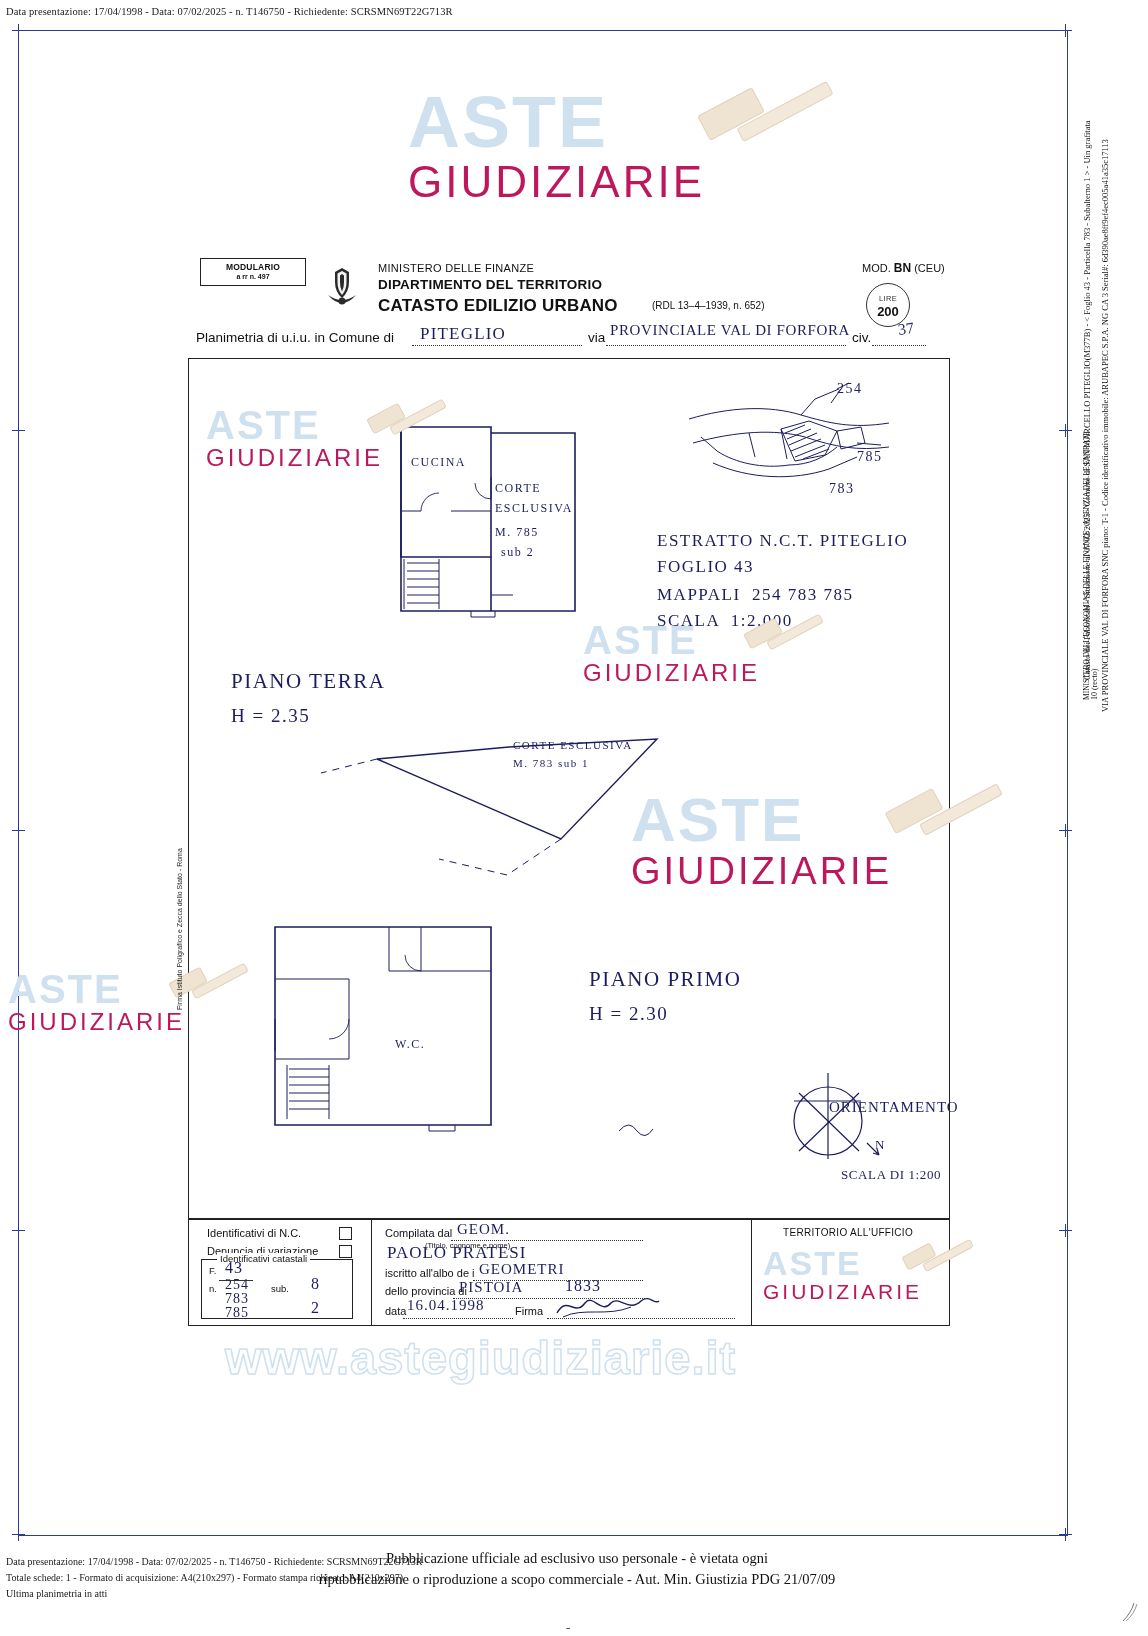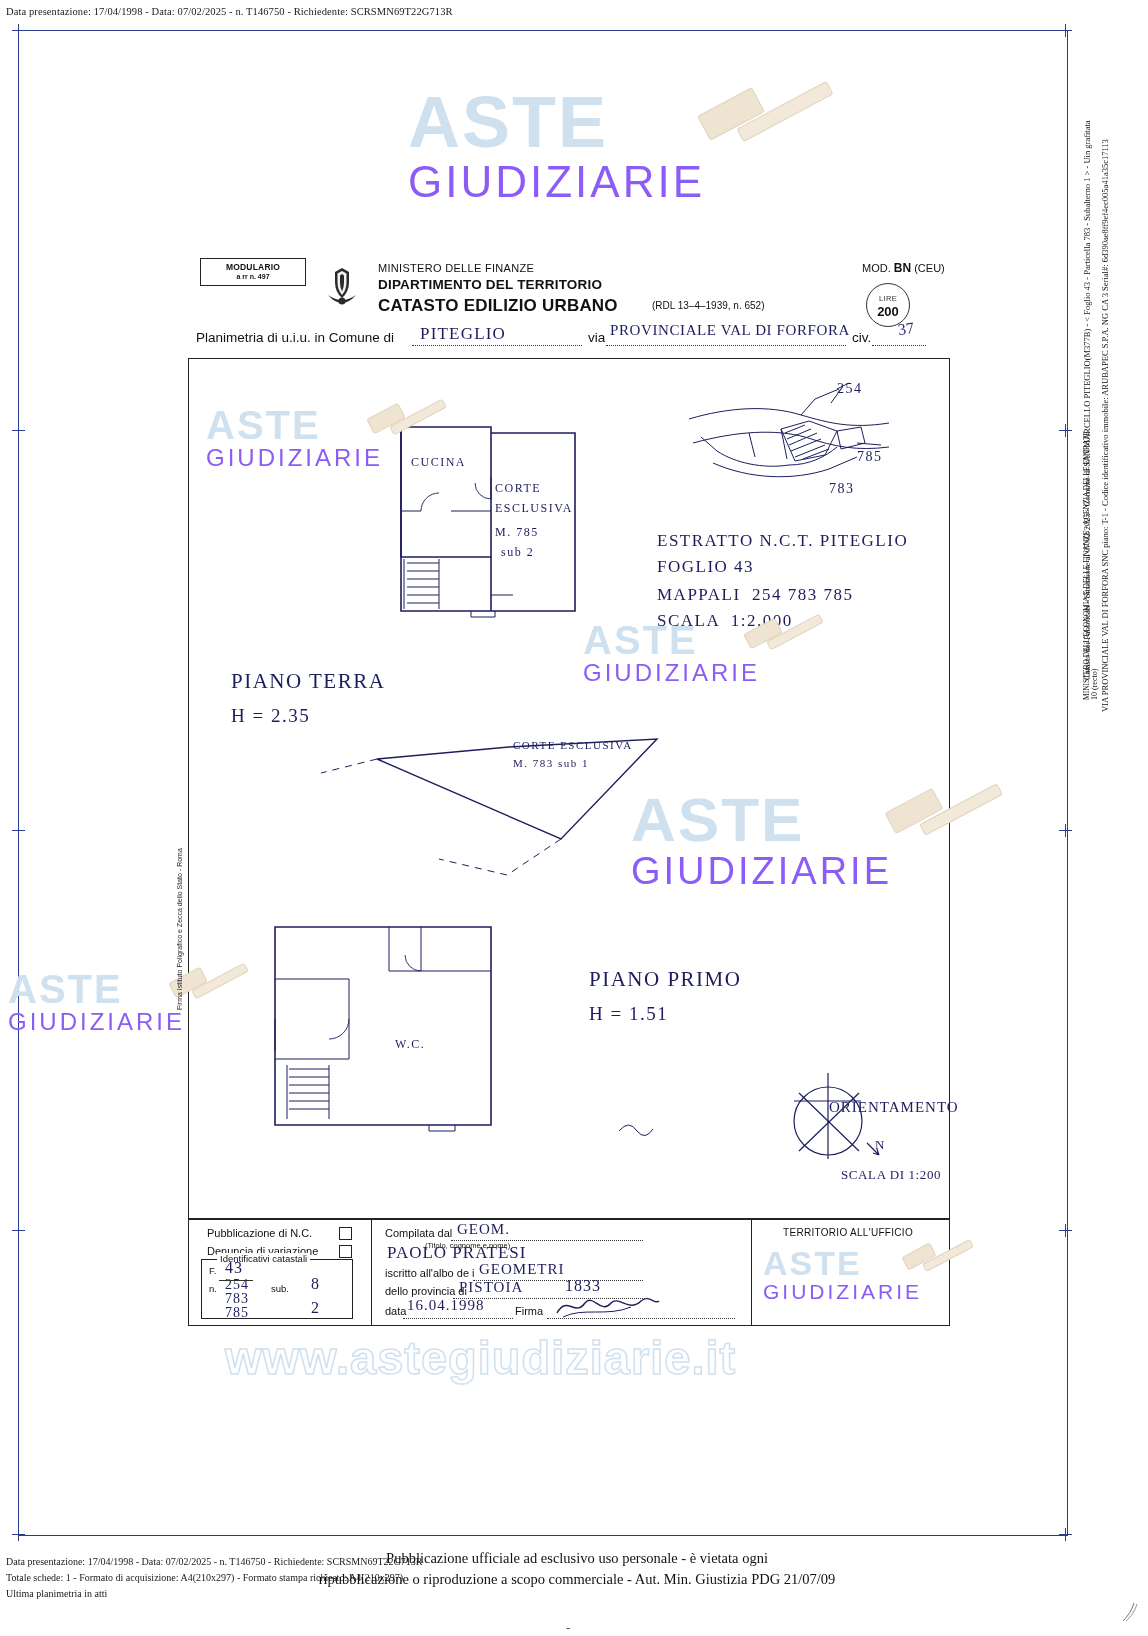--- a/index.html
+++ b/index.html
@@ -38,21 +38,21 @@
   }
 
   
   .wm{position:absolute;pointer-events:none;user-select:none;}
   .wm .aste{
     font-family:"Liberation Sans", sans-serif;font-weight:700;
     color:#cfe0ef;letter-spacing:2px;line-height:.95;
   }
   .wm .giud{
     font-family:"Liberation Sans", sans-serif;font-weight:400;
-    color:#8b5cf6;letter-spacing:3px;line-height:1;
+    color:#be185d;letter-spacing:3px;line-height:1;
   }
   .gavel{position:absolute;}
   .gavel .head{
     position:absolute;background:#efe3d2;border:1px solid #e2d2bb;border-radius:3px;
     transform:rotate(-28deg);
   }
   .gavel .handle{
     position:absolute;background:#f3e9da;border:1px solid #e2d2bb;border-radius:3px;
     transform:rotate(-28deg);
   }
@@ -392,21 +392,21 @@
     <div class="hand" style="left:668px;top:90px;font-size:14px;">785</div>
     <div class="hand" style="left:640px;top:122px;font-size:14px;">783</div>
 
     <div class="hand" style="left:42px;top:310px;font-size:21px;">PIANO TERRA</div>
     <div class="hand" style="left:42px;top:346px;font-size:19px;">H = 2.35</div>
 
     <div class="hand" style="left:324px;top:380px;font-size:11px;">CORTE ESCLUSIVA</div>
     <div class="hand" style="left:324px;top:398px;font-size:11px;">M. 783 sub 1</div>
 
     <div class="hand" style="left:400px;top:608px;font-size:21px;">PIANO PRIMO</div>
-    <div class="hand" style="left:400px;top:644px;font-size:19px;">H = 1.51</div>
+    <div class="hand" style="left:400px;top:644px;font-size:19px;">H = 2.30</div>
 
     <div class="hand" style="left:206px;top:678px;font-size:12px;">W.C.</div>
 
     <div class="hand" style="left:640px;top:740px;font-size:15px;letter-spacing:1px;">ORIENTAMENTO</div>
     <div class="hand" style="left:652px;top:808px;font-size:13px;letter-spacing:.6px;">SCALA DI 1:200</div>
     <div class="hand" style="left:686px;top:778px;font-size:13px;">N</div>
 
     <div class="wm wm-m1" style="left:17px;top:47px;">
       <div class="aste">ASTE</div>
       <div class="giud">GIUDIZIARIE</div>
@@ -441,21 +441,21 @@
         <div class="handle"></div>
       </div>
   </div>
 
   <div class="vtitle">Firma  Istituto Poligrafico e Zecca dello Stato - Roma</div>
 
   <div class="formbox">
     <div class="vsep" style="left:182px;"></div>
     <div class="vsep" style="left:562px;"></div>
 
-    <div class="f-label" style="left:18px;top:8px;">Pubblicazione di N.C.</div>
+    <div class="f-label" style="left:18px;top:8px;">Identificativi di N.C.</div>
     <div class="f-check" style="left:150px;top:8px;"></div>
     <div class="f-label" style="left:18px;top:26px;">Denuncia di  variazione</div>
     <div class="f-check" style="left:150px;top:26px;"></div>
 
     <div class="ident-box"></div>
     <div class="ident-title">Identificativi catastali</div>
     <div class="f-small" style="left:20px;top:46px;">F.</div>
     <div class="f-small" style="left:20px;top:64px;">n.</div>
     <div class="f-small" style="left:82px;top:64px;">sub.</div>
     <div class="f-hand" style="left:36px;top:40px;font-size:16px;">43</div>

